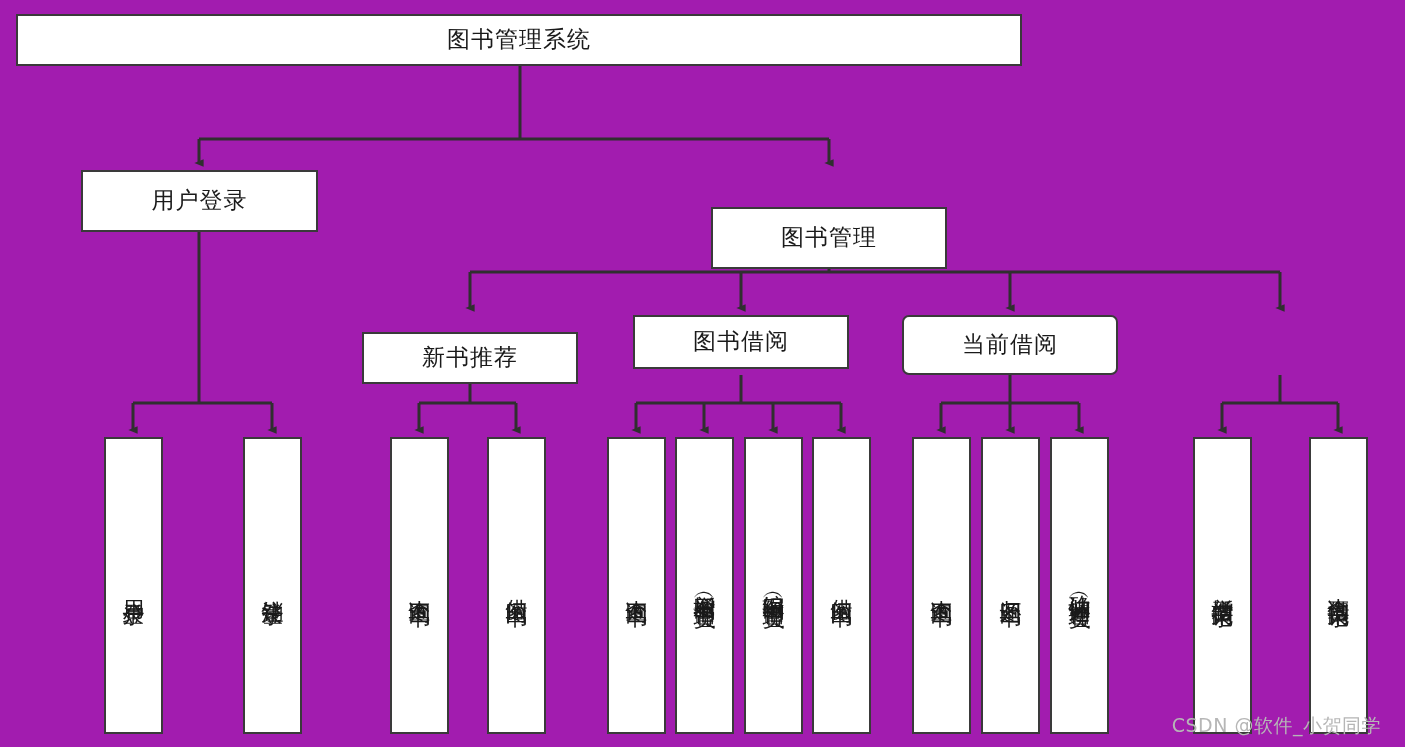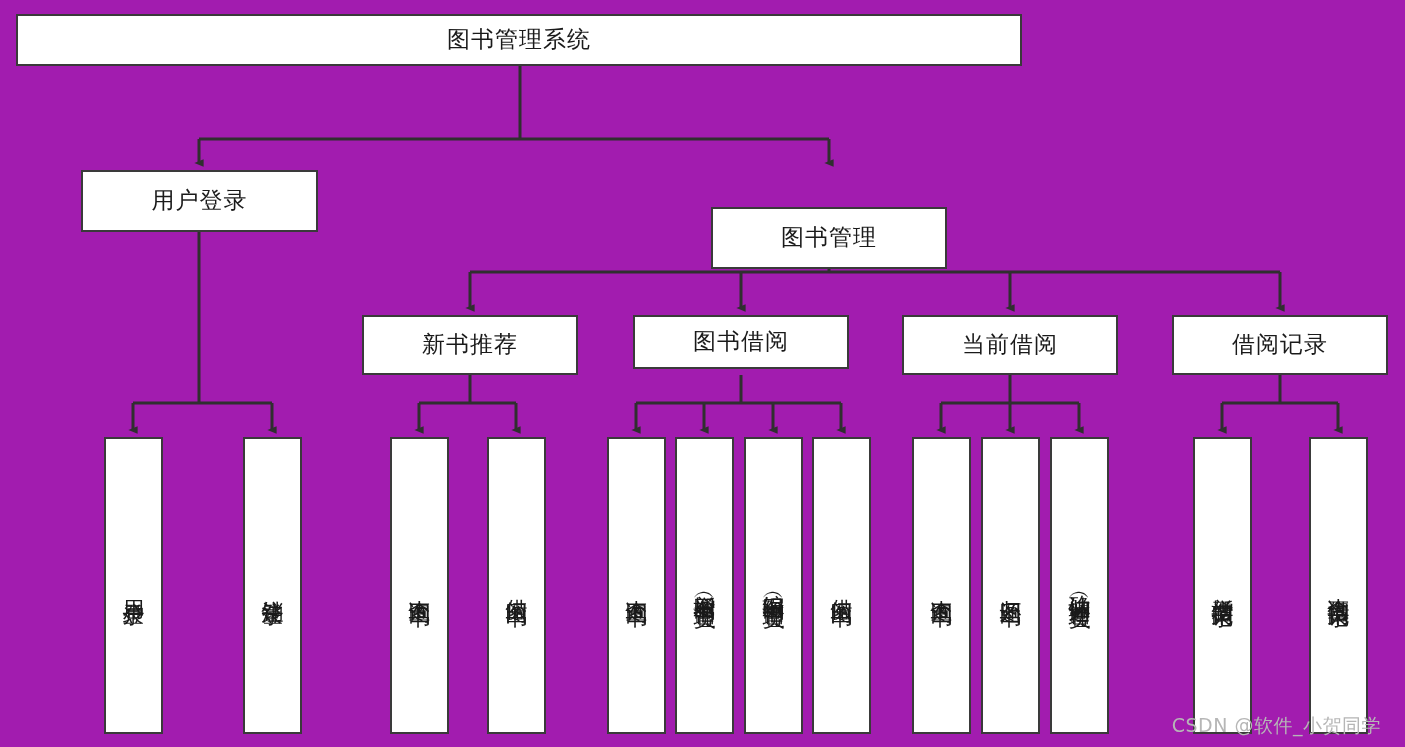--- a/index.html
+++ b/index.html
@@ -125,31 +125,28 @@
     <span class="label">图书管理系统</span>
   </div>
 
   <div class="node h" style="left:81px; top:170px; width:237px; height:62px;">
     <span class="label">用户登录</span>
   </div>
   <div class="node h" style="left:711px; top:170px; width:236px; height:62px;margin-top:37px;">
     <span class="label">图书管理</span>
   </div>
 
-  <div class="node h" style="left:362px; top:315px; width:216px; height:60px;">
+  <div class="node h" style="left:362px; top:332px; width:216px; height:52px;">
     <span class="label">新书推荐</span>
   </div>
   <div class="node h" style="left:633px; top:315px; width:216px; height:54px;">
     <span class="label">图书借阅</span>
   </div>
-  <div class="node h" style="left:902px; top:315px; width:216px; height:60px;">
+  <div class="node h" style="left:902px; top:315px; width:216px; height:60px;border-radius:7px;">
     <span class="label">当前借阅</span>
-  </div>
-  <div class="node h" style="left:1172px; top:315px; width:216px; height:60px;">
-    <span class="label">借阅记录</span>
   </div>
 
   <div class="node v" style="left:104px; top:437px; width:59px; height:297px;">
     <span class="label">用户登录</span>
   </div>
   <div class="node v" style="left:243px; top:437px; width:59px; height:297px;">
     <span class="label">注销登录</span>
   </div>
 
   <div class="node v" style="left:390px; top:437px; width:59px; height:297px;">

